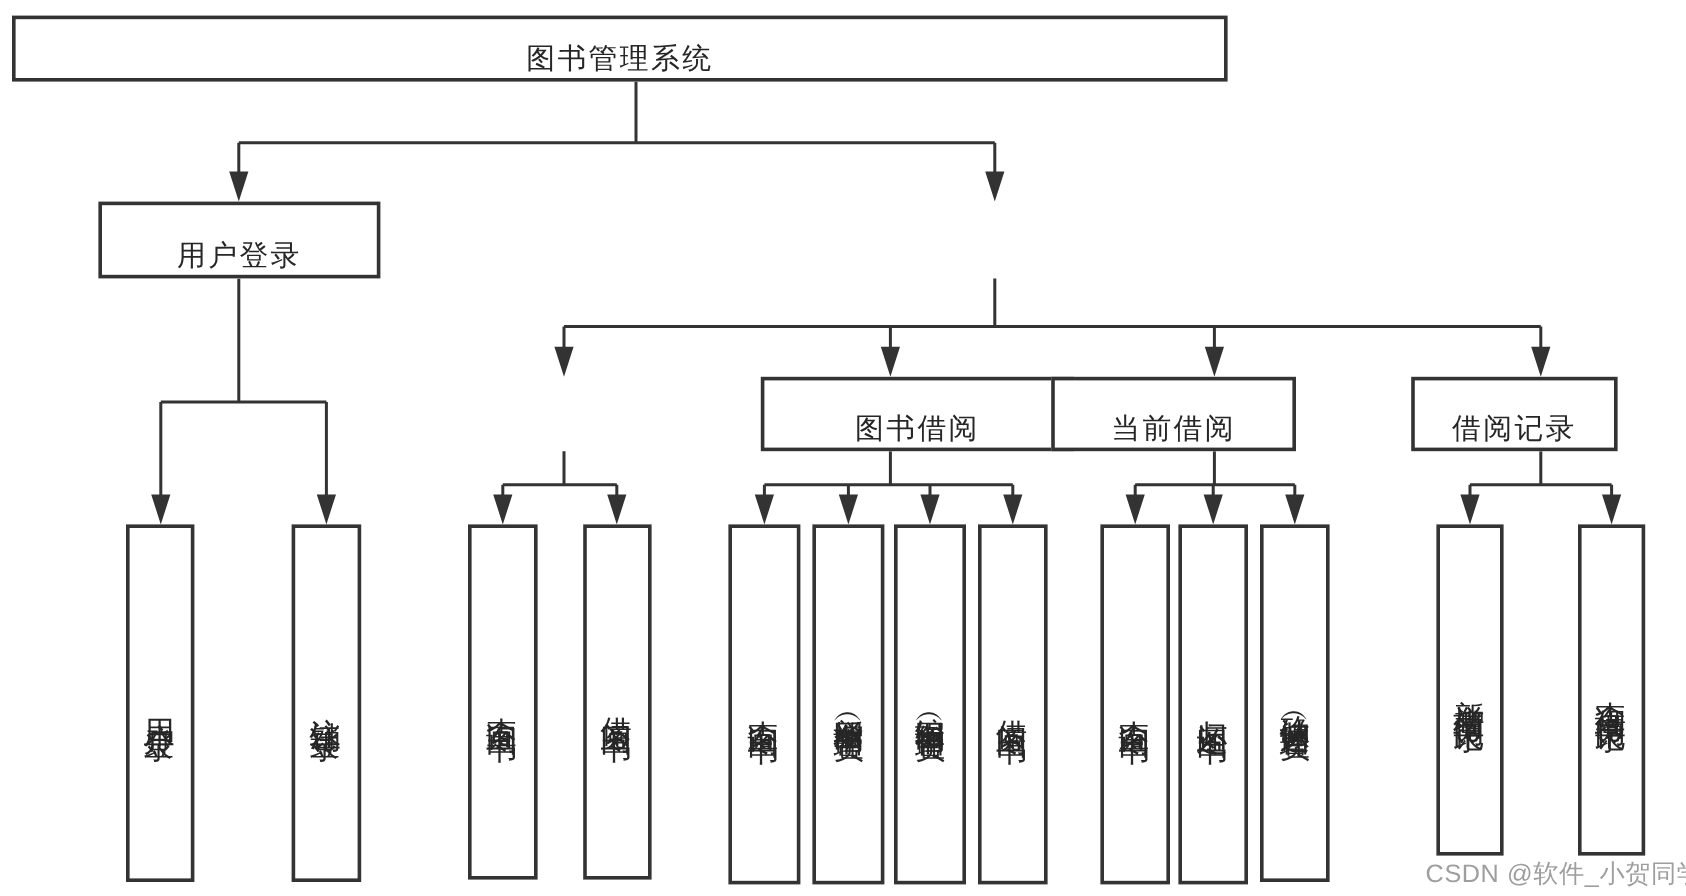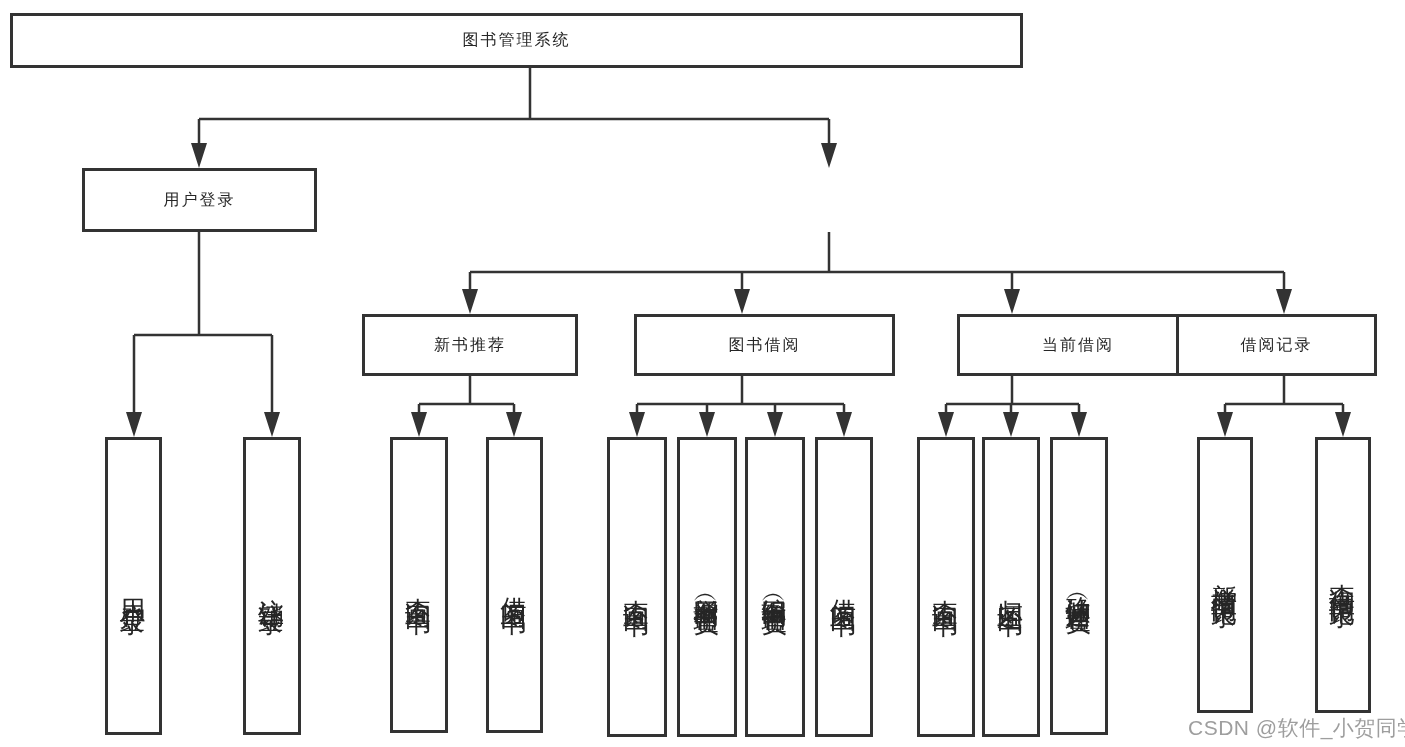--- a/index.html
+++ b/index.html
@@ -10,23 +10,23 @@
     font-family:"Liberation Sans","DejaVu Sans",sans-serif;
     overflow:hidden;
   }
   #wires{position:absolute;left:0;top:0;width:1405px;height:747px;}
 
   .hbox{
     position:absolute;
     box-sizing:border-box;
     background:#ffffff;
     border:3px solid #333333;
-    display:flex;align-items:center;justify-content:center;
+    display:flex;align-items:flex-end;justify-content:center;
     color:#262626;
-    font-size:16px;letter-spacing:2px;
+    font-size:24px;letter-spacing:2px;
     white-space:nowrap;
     font-family:Liberation Serif, serif;
   }
   .vbox{
     position:absolute;
     box-sizing:border-box;
     background:#ffffff;
     border:3px solid #333333;
     display:flex;align-items:center;justify-content:center;
     color:#262626;
@@ -39,22 +39,22 @@
   .vbox.tight{letter-spacing:2px;font-size:25px;}
 
   
   #n-root{left:10px;top:13px;width:1013px;height:55px;}
   
   #n-user-login{left:82px;top:168px;width:235px;height:64px;}
   #n-book-mgmt{left:712px;top:168px;width:235px;height:64px;}
   
   #n-sec-0{left:362px;top:314px;width:216px;height:62px;}
   #n-sec-1{left:634px;top:314px;width:261px;height:62px;}
-  #n-sec-2{left:957px;top:314px;width:242px;height:62px;}
-  #n-sec-3{left:1176px;top:314px;width:201px;height:62px;}
+  #n-sec-2{left:876px;top:314px;width:204px;height:62px;}
+  #n-sec-3{left:1176px;top:314px;width:172px;height:62px;}
   
   #v-ul-0{left:105px;top:437px;width:57px;height:298px;}
   #v-ul-1{left:243px;top:437px;width:58px;height:298px;}
   #v-s0-0{left:390px;top:437px;width:58px;height:296px;}
   #v-s0-1{left:486px;top:437px;width:57px;height:296px;}
   #v-s1-0{left:607px;top:437px;width:60px;height:300px;}
   #v-s1-1{left:677px;top:437px;width:60px;height:300px;}
   #v-s1-2{left:745px;top:437px;width:60px;height:300px;}
   #v-s1-3{left:815px;top:437px;width:58px;height:300px;}
   #v-s2-0{left:917px;top:437px;width:58px;height:300px;}
@@ -95,23 +95,20 @@
   </svg>
 
   <div class="hbox" id="n-root">
     <span>图书管理系统</span>
   </div>
 
   <div class="hbox" id="n-user-login">
     <span>用户登录</span>
   </div>
 
-  <div class="hbox" id="n-sec-0">
-    <span>新书推荐</span>
-  </div>
   <div class="hbox" id="n-sec-1">
     <span>图书借阅</span>
   </div>
   <div class="hbox" id="n-sec-2">
     <span>当前借阅</span>
   </div>
   <div class="hbox" id="n-sec-3">
     <span>借阅记录</span>
   </div>
 

